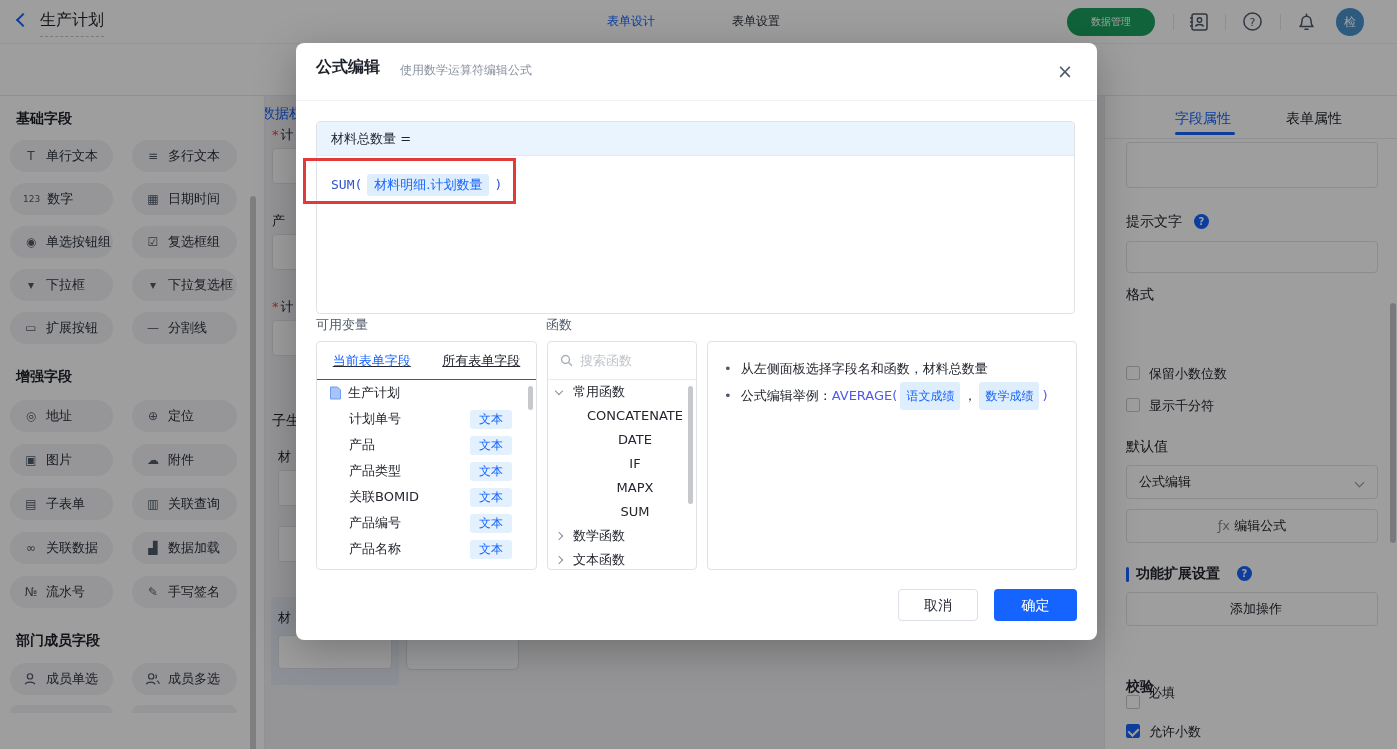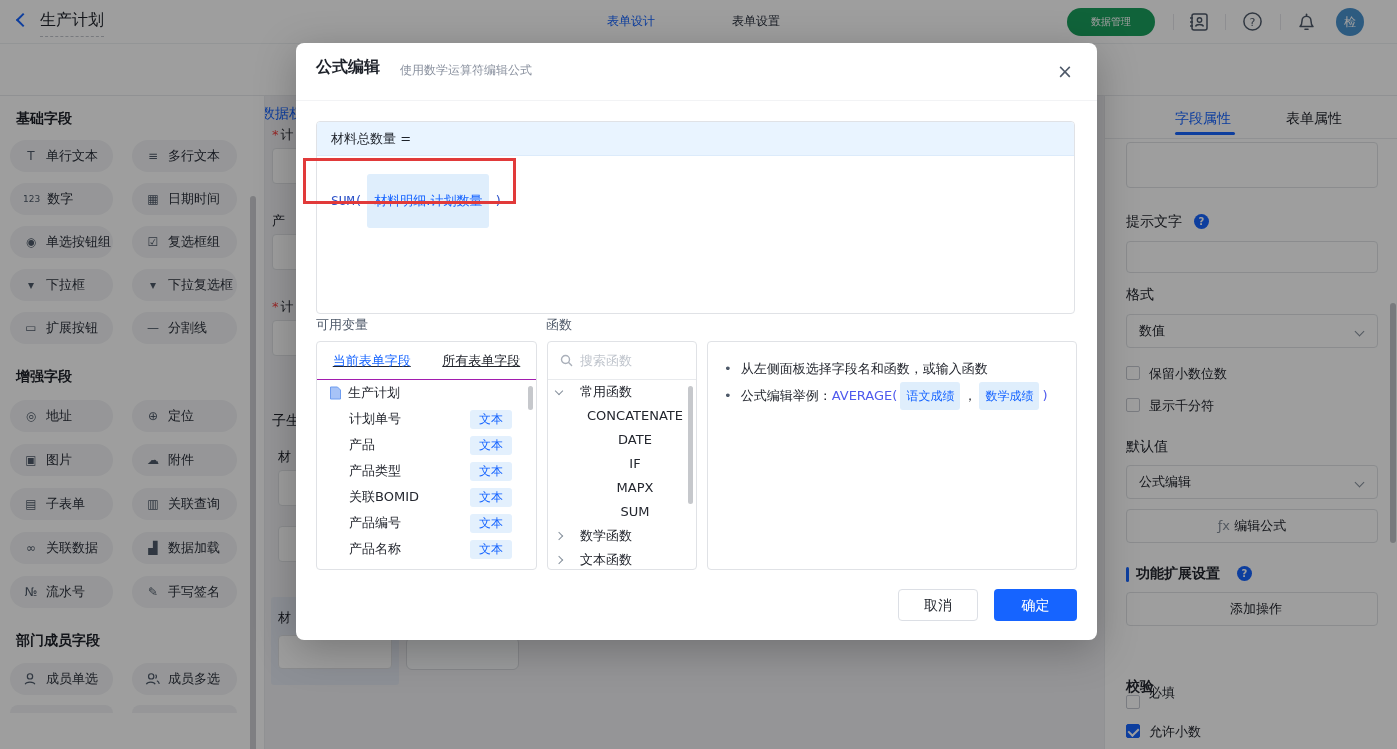--- a/index.html
+++ b/index.html
@@ -67,41 +67,41 @@
   
   #modal { left:296px; top:43px; width:801px; height:597px; background:#fff; border-radius:8px; box-shadow:0 10px 40px rgba(0,0,0,0.25); z-index:10; }
   #modal-title { left:20px; top:14px; font-size:16px; font-weight:bold; color:#1d2129; }
   #modal-subtitle { left:104px; top:19px; font-size:12px; color:#8a919f; }
   #modal-close { left:758px; top:17px; width:22px; height:22px; font-size:19px; color:#4e5969; text-align:center; line-height:22px; }
   #modal-hdiv { left:0; top:57px; width:801px; height:1px; background:#f2f3f5; }
 
   #fx-box { left:20px; top:78px; width:759px; height:193px; border:1px solid #e0e2e6; border-radius:4px; overflow:hidden; }
   #fx-target-row { height:34px; background:#e9f4ff; border-bottom:1px solid #dcebfb; font-size:13px; color:#1d2129; line-height:34px; padding-left:14px; }
   #fx-body { padding:18px 14px; font-family:"DejaVu Sans Mono","Liberation Mono",monospace; font-size:13px; color:#2f54c9; }
-  .fx-chip { display:inline-block; background:#dfeefc; color:#1664ff; border-radius:3px; padding:18px 7px; margin:0 5px; font-family:"DejaVu Sans","Liberation Sans",sans-serif; }
+  .fx-chip { display:inline-block; background:#dfeefc; color:#1664ff; border-radius:3px; padding:2px 7px; margin:0 5px; font-family:"DejaVu Sans","Liberation Sans",sans-serif; }
   #red-annotation { left:7px; top:115px; width:213px; height:46px; border:3px solid #e13a3a; z-index:12; }
 
   .panel-label { top:273px; font-size:13px; color:#4e5969; }
   .panel { top:298px; height:229px; border:1px solid #e0e2e6; border-radius:4px; overflow:hidden; background:#fff; }
   #vars-panel { left:20px; width:221px; }
   #fns-panel { left:251px; width:150px;text-align:center; }
   #tips-panel { left:411px; width:370px; padding:14px 16px; }
 
   .ptabs { height:38px; border-bottom:1px solid #a21caf; display:flex; align-items:center;text-decoration:underline; }
   .ptab { flex:1; text-align:center; font-size:13px; }
   .ptab.active { color:#1664ff; }
   .tree-row { height:26px; display:flex; align-items:center; font-size:13px; color:#23262e; position:relative; }
   .tree-root { padding-left:12px; gap:6px; }
   .tree-child { padding-left:32px; }
   .type-chip { position:absolute; right:24px; background:#e3f0fd; color:#1664ff; font-size:12px; border-radius:3px; padding:1px 9px; }
   .pscroll { position:absolute; right:3px; width:5px; border-radius:3px; background:#c6c8cc; }
 
   #fn-search { height:38px; border-bottom:1px solid #e8eaed; display:flex; align-items:center; padding-left:12px; gap:7px; }
   #fn-search .ph { font-size:13px; color:#bfc4cc; }
-  .fn-group { height:24px; display:flex; align-items:center; padding-left:8px; gap:18px; font-size:13px; color:#23262e; }
+  .fn-group { height:24px; display:flex; align-items:center; padding-left:8px; gap:11px; font-size:13px; color:#23262e; }
   .fn-item { height:24px; line-height:24px; padding-left:26px; font-size:13px; color:#23262e; }
   .chev { width:6px; height:6px; border-right:1.5px solid #86909c; border-bottom:1.5px solid #86909c; }
   .chev.down { transform:rotate(45deg); margin-top:-3px; }
   .chev.right { transform:rotate(-45deg); }
 
   .tip-line { font-size:13px; color:#23262e; line-height:26px; }
   .tip-dot { display:inline-block; margin-right:9px; color:#4e5969; }
   .tip-fn { color:#4f5aed; }
   .tip-chip { display:inline-block; background:#dfeefc; color:#1664ff; border-radius:3px; padding:1px 6px; margin:0 3px; font-size:12px; }
 
@@ -313,24 +313,20 @@
   <div id="rp-underline" class="abs"></div>
   <div id="rp-divider" class="abs"></div>
 
   <div class="abs rp-input" style="top:46px;height:46px"></div>
 
   <div class="abs rp-label" style="top:117px">提示文字</div>
   <span class="q-icon" style="left:89px;top:118px">?</span>
   <div class="abs rp-input" style="top:145px;height:32px"></div>
 
   <div class="abs rp-label" style="top:190px">格式</div>
-  <div class="abs rp-select" style="top:218px">
-    <span>数值</span>
-    <span class="chev-down"></span>
-  </div>
 
   <span class="cbx" style="top:270px"></span>
   <span class="cb-label" style="top:269px">保留小数位数</span>
   <span class="cbx" style="top:302px"></span>
   <span class="cb-label" style="top:301px">显示千分符</span>
 
   <div class="abs rp-label" style="top:342px">默认值</div>
   <div class="abs rp-select" style="top:369px">
     <span>公式编辑</span>
     <span class="chev-down"></span>
@@ -436,19 +432,19 @@
         <span>数学函数</span>
       </div>
     <div class="fn-group">
         <span class="chev right"></span>
         <span>文本函数</span>
       </div>
     <span class="pscroll" style="top:44px;height:118px"></span>
   </div>
 
   <div id="tips-panel" class="abs panel">
-    <div class="tip-line"><span class="tip-dot">•</span><span>从左侧面板选择字段名和函数，或输入函数</span></div>
+    <div class="tip-line"><span class="tip-dot">•</span><span>从左侧面板选择字段名和函数，材料总数量</span></div>
     <div class="tip-line"><span class="tip-dot">•</span><span>公式编辑举例：</span><span class="tip-fn">AVERAGE(</span><span class="tip-chip">语文成绩</span><span>，</span><span class="tip-chip">数学成绩</span><span class="tip-fn">)</span></div>
   </div>
 
   <div id="btn-cancel" class="abs">取消</div>
   <div id="btn-ok" class="abs">确定</div>
 </div>
 
 </body></html>

